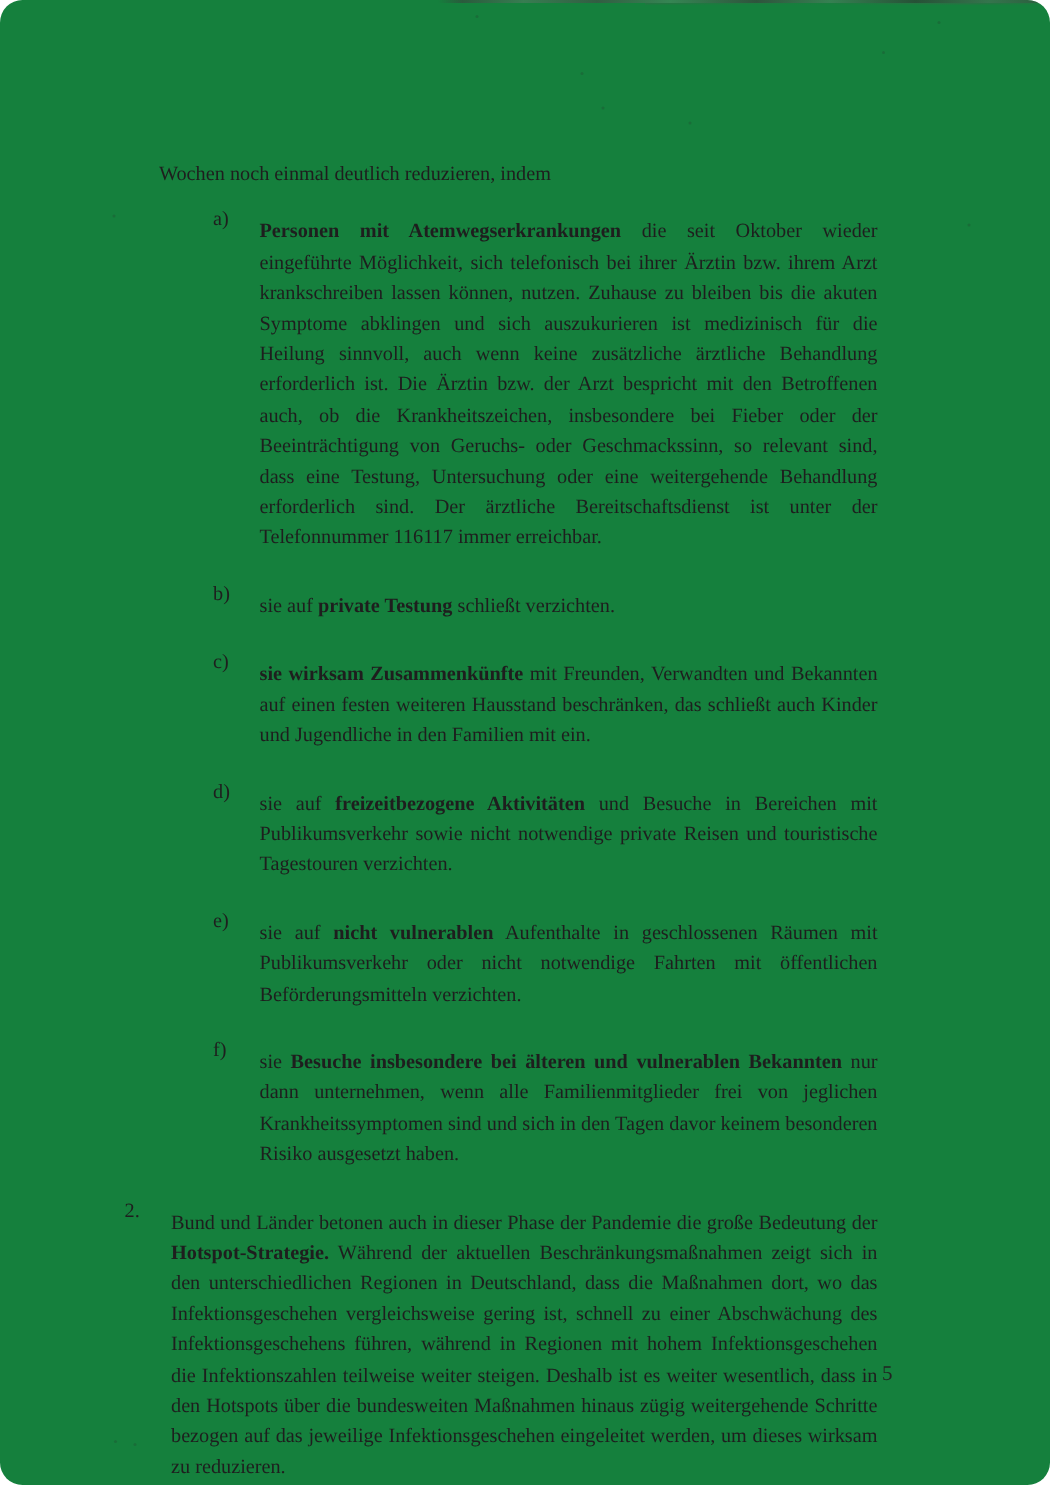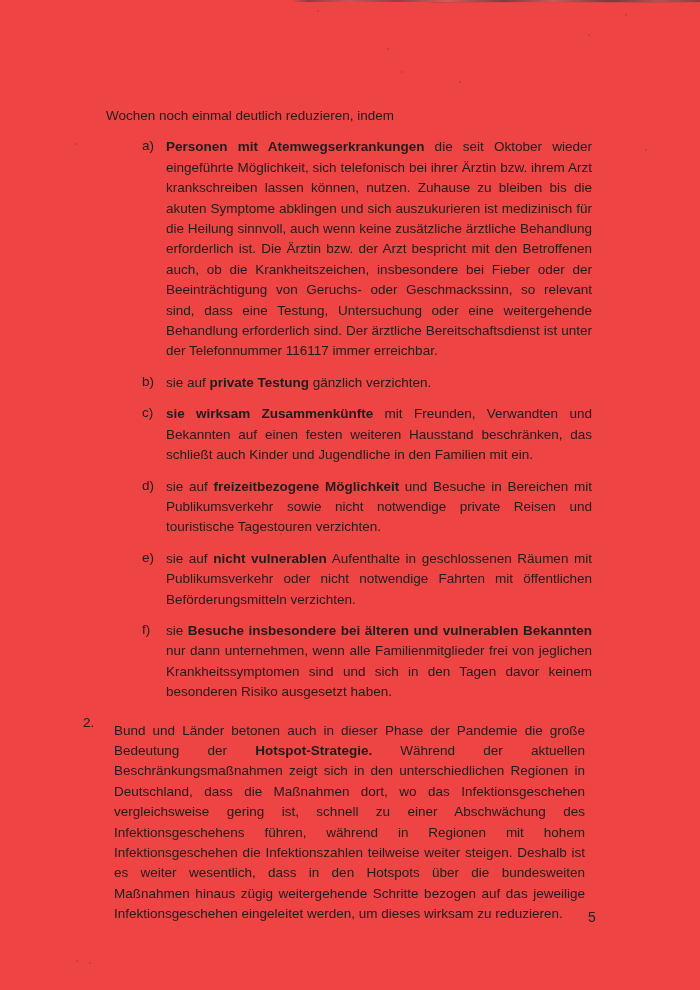--- a/index.html
+++ b/index.html
@@ -1,25 +1,26 @@
 <!DOCTYPE html>
 <html lang="de"><head>
 <meta charset="utf-8">
 <style>
   html, body { margin: 0; padding: 0; background: #ffffff; }
   .page {
     position: relative;
     width: 700px;
     height: 990px;
-    background: #ef4444;
+    background: #15803d;
     overflow: hidden;
-    font-family: Liberation Sans, sans-serif;
+    font-family: Liberation Serif, serif;
     font-size: 13.5px;
     line-height: 20.4px;
     color: #1e1e1e;
+    border-radius: 15px;
     -webkit-font-smoothing: antialiased;
   }
   
   .scan-top {
     position: absolute; top: 0; left: 292px; width: 408px; height: 2px;
     background: linear-gradient(90deg,
       rgba(60,60,60,0) 0%, rgba(60,60,60,.55) 4%, rgba(120,120,120,.35) 14%,
       rgba(70,70,70,.6) 26%, rgba(150,150,150,.25) 38%, rgba(60,60,60,.65) 52%,
       rgba(130,130,130,.3) 64%, rgba(50,50,50,.6) 78%, rgba(100,100,100,.4) 90%,
       rgba(60,60,60,.55) 100%);
@@ -32,21 +33,21 @@
     position: absolute; width: 2px; height: 2px; border-radius: 50%;
     background: rgba(40,40,40,.22);
   }
   .content {
     position: absolute; left: 106px; top: 106px; width: 487px;
   }
   .intro { margin: 0 0 10px 0; }
   .item { display: flex; margin: 0 0 9px 36px; }
   .item .marker { flex: 0 0 23px; }
   .item .body {
-    flex: 1; margin: 1px; text-align: justify;
+    flex: 1; margin: 8px; text-align: justify;
     hyphens: none; overflow-wrap: normal;
   }
   .para2 { display: flex; margin: 0 0 0 -23px; }
   .para2 .marker { flex: 0 0 23px; }
   .para2 .body {
     flex: 1; margin: 8px; text-align: justify;
     hyphens: none; overflow-wrap: normal;
   }
   b { font-weight: 700; }
   .pagenum {
@@ -77,31 +78,31 @@
 
     <p class="intro">Wochen noch einmal deutlich reduzieren, indem</p>
 
     <div class="item">
       <span class="marker">a)</span>
       <p class="body"><span></span><b>Personen mit Atemwegserkrankungen</b><span> die seit Oktober wieder eingeführte Möglichkeit, sich telefonisch bei ihrer Ärztin bzw. ihrem Arzt krankschreiben lassen können, nutzen. Zuhause zu bleiben bis die akuten Symptome abklingen und sich auszukurieren ist medizinisch für die Heilung sinnvoll, auch wenn keine zusätzliche ärztliche Behandlung erforderlich ist. Die Ärztin bzw. der Arzt bespricht mit den Betroffenen auch, ob die Krankheitszeichen, insbesondere bei Fieber oder der Beeinträchtigung von Geruchs- oder Geschmackssinn, so relevant sind, dass eine Testung, Untersuchung oder eine weitergehende Behandlung erforderlich sind. Der ärztliche Bereitschaftsdienst ist unter der Telefonnummer 116117 immer erreichbar.</span></p>
     </div>
 
     <div class="item">
       <span class="marker">b)</span>
-      <p class="body"><span>sie auf </span><b>private Testung</b><span> gänzlich verzichten.</span></p>
+      <p class="body"><span>sie auf </span><b>private Testung</b><span> schließt verzichten.</span></p>
     </div>
 
     <div class="item">
       <span class="marker">c)</span>
       <p class="body"><span></span><b>sie wirksam Zusammenkünfte</b><span> mit Freunden, Verwandten und Bekannten auf einen festen weiteren Hausstand beschränken, das schließt auch Kinder und Jugendliche in den Familien mit ein.</span></p>
     </div>
 
     <div class="item">
       <span class="marker">d)</span>
-      <p class="body"><span>sie auf </span><b>freizeitbezogene Möglichkeit</b><span> und Besuche in Bereichen mit Publikumsverkehr sowie nicht notwendige private Reisen und touristische Tagestouren verzichten.</span></p>
+      <p class="body"><span>sie auf </span><b>freizeitbezogene Aktivitäten</b><span> und Besuche in Bereichen mit Publikumsverkehr sowie nicht notwendige private Reisen und touristische Tagestouren verzichten.</span></p>
     </div>
 
     <div class="item">
       <span class="marker">e)</span>
       <p class="body"><span>sie auf </span><b>nicht vulnerablen</b><span> Aufenthalte in geschlossenen Räumen mit Publikumsverkehr oder nicht notwendige Fahrten mit öffentlichen Beförderungsmitteln verzichten.</span></p>
     </div>
 
     <div class="item">
       <span class="marker">f)</span>
       <p class="body"><span>sie </span><b>Besuche insbesondere bei älteren und vulnerablen Bekannten</b><span> nur dann unternehmen, wenn alle Familienmitglieder frei von jeglichen Krankheitssymptomen sind und sich in den Tagen davor keinem besonderen Risiko ausgesetzt haben.</span></p>

